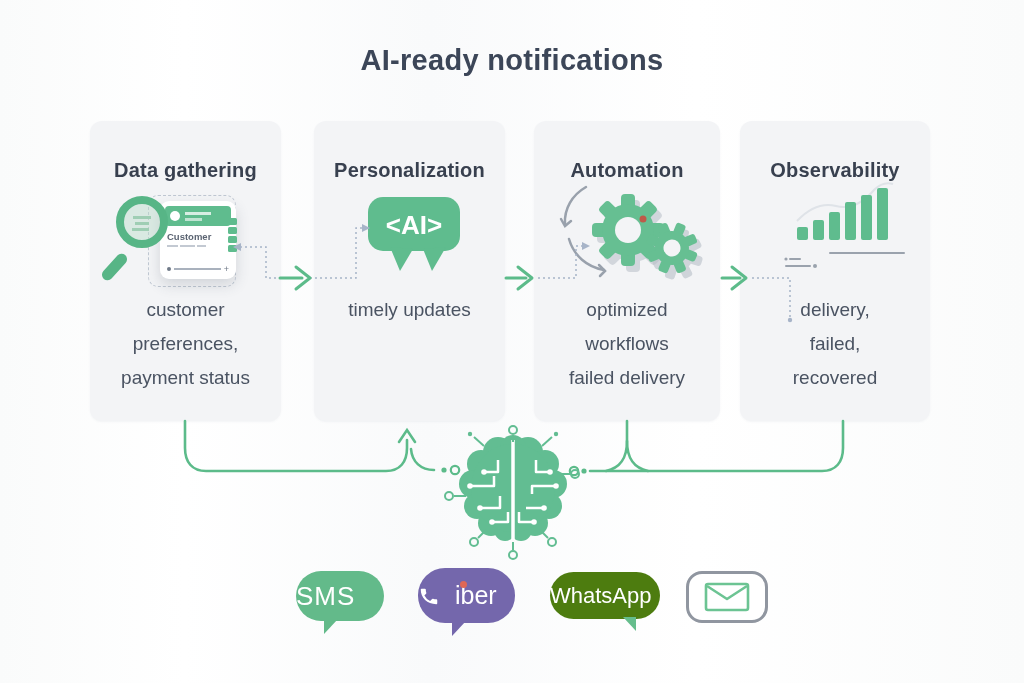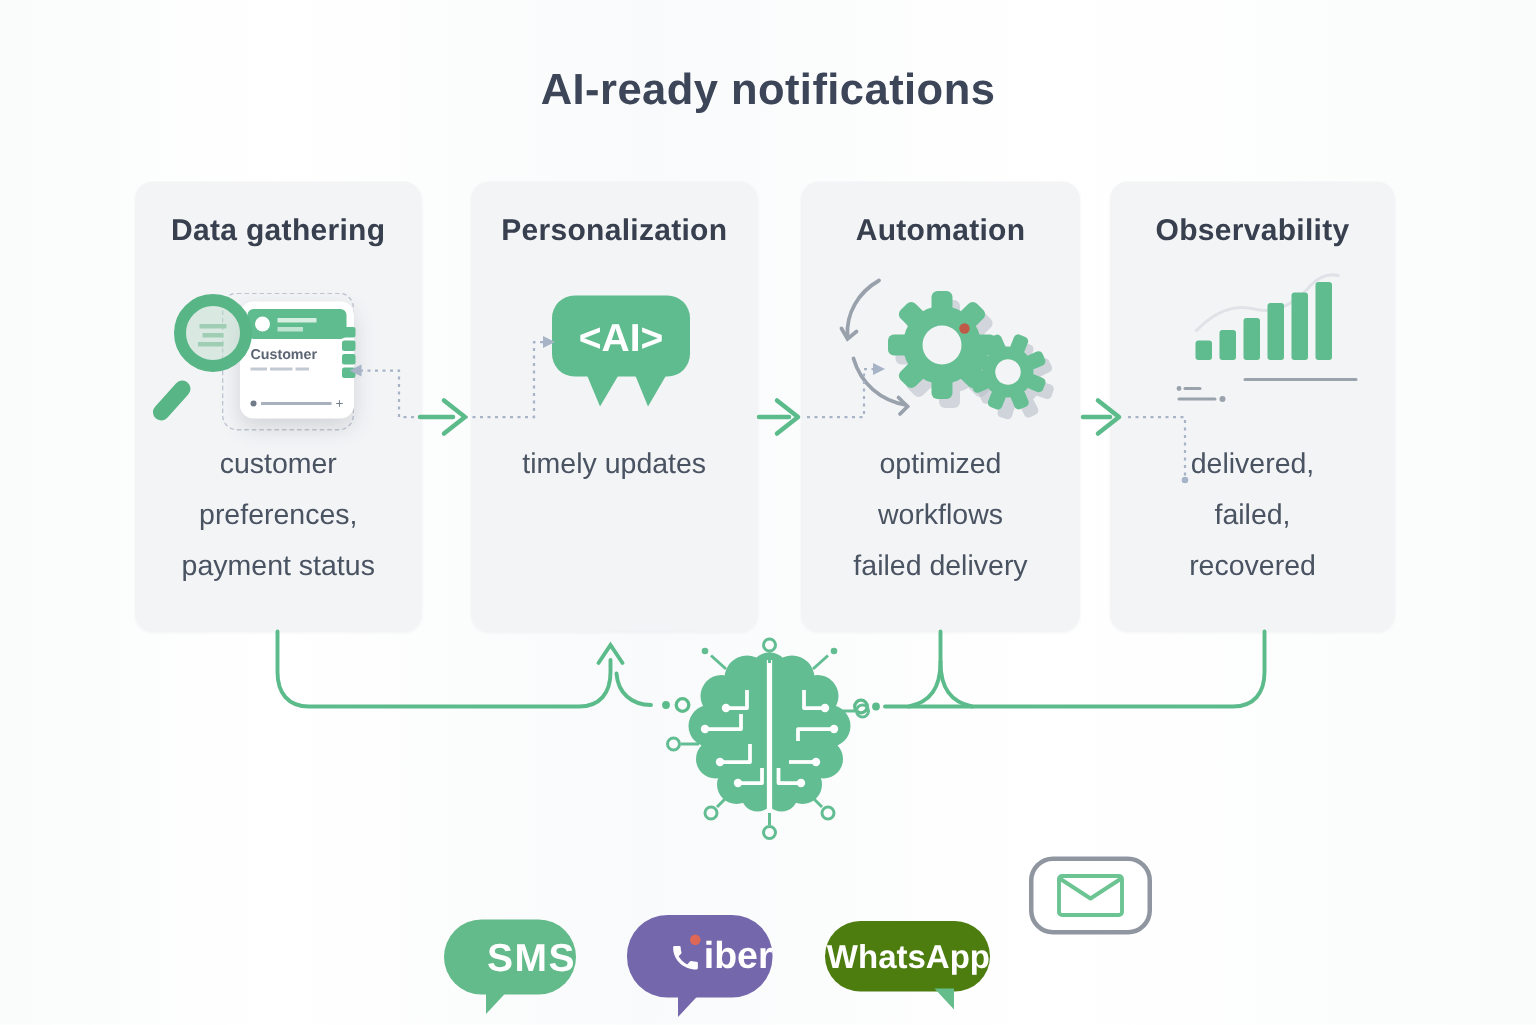--- a/index.html
+++ b/index.html
@@ -13,21 +13,21 @@
     position:absolute; top:44px; left:0; width:100%;
     text-align:center; font-size:29px; font-weight:700;
     color:#3c4658; letter-spacing:.3px;
   }
   .card {
     position:absolute; top:121px; height:300px;
     background:#f3f4f6; border-radius:12px;
     box-shadow:0 1px 2px rgba(120,130,150,.08);
   }
   .card-heading {
-    margin-top:22px; text-align:center;
+    margin-top:38px; text-align:center;
     font-size:20px; font-weight:700; color:#38404f; letter-spacing:.2px;
   }
   .card-lines { position:absolute; top:172px; left:0; width:100%; text-align:center; }
   .card-lines div { height:34px; line-height:34px; font-size:19px; color:#4a5362; }
   #card1 { left:90px;  width:191px; }
   #card2 { left:314px; width:191px; }
   #card3 { left:534px; width:186px; }
   #card4 { left:740px; width:190px; }
 
   
@@ -52,28 +52,28 @@
   .dg-col span { display:block; height:7px; margin-bottom:2px; background:#5fbc8e; border-radius:1.5px; }
   .dg-lens { position:absolute; left:26px; top:31px; width:52px; height:52px;
     border:8px solid #57b586; border-radius:50%; background:rgba(186,219,201,.45); }
   .dg-lens i { position:absolute; left:9px; top:12px; width:18px; height:3px; background:#9fceb4; }
   .dg-lens i:nth-child(2){ top:18px; width:14px; left:11px;}
   .dg-lens i:nth-child(3){ top:24px; width:17px; left:8px;}
   .dg-handle { position:absolute; left:19px; top:86px; width:11px; height:32px;
     background:#57b586; border-radius:6px; transform:rotate(42deg); }
 
   
-  .bubble { position:absolute; display:flex; align-items:center; justify-content:flex-end;
-    color:#fff; font-weight:700;margin-top:42px; }
+  .bubble { position:absolute; display:flex; align-items:center; justify-content:flex-start;
+    color:#fff; font-weight:400; }
   .bubble .tail { position:absolute; bottom:-13px; width:0; height:0; }
   #sms { left:296px; top:571px; width:88px; height:50px; border-radius:25px;
     background:#63ba8a; font-size:26px; letter-spacing:1px; }
   #sms .tail { left:28px; border-top:15px solid #63ba8a; border-right:14px solid transparent; }
   #viber { left:418px; top:568px; width:97px; height:55px; border-radius:27px;
-    background:#7467ac; font-size:25px; gap:1px; }
+    background:#7467ac; font-size:25px; gap:15px; }
   #viber .tail { left:34px; border-top:15px solid #7467ac; border-right:14px solid transparent; }
   #viber .reddot { position:absolute; left:42px; top:13px; width:7px; height:7px;
     border-radius:50%; background:#df6756; }
   #whatsapp { left:550px; top:572px; width:110px; height:47px; border-radius:24px;
     background:#4d7c0f; font-size:22px; }
   #whatsapp .tail { right:24px; bottom:-12px; border-top:14px solid #65bd8c; border-left:13px solid transparent; }
   #email { left:686px; top:571px; width:82px; height:52px; border-radius:16px;
     background:#fff; border:3px solid #9096a0; display:flex; align-items:center; justify-content:center; }
 
   svg { display:block; }
@@ -229,21 +229,21 @@
     </g>
     <g stroke="#9aa2ad" stroke-width="2" stroke-linecap="round">
       <line x1="58" y1="80" x2="132" y2="80"></line>
       <line x1="18" y1="86" x2="28" y2="86"></line>
       <line x1="14" y1="93" x2="38" y2="93"></line>
     </g>
     <circle cx="14" cy="86" r="1.6" fill="#9aa2ad"></circle>
     <circle cx="43" cy="93" r="2" fill="#9aa2ad"></circle>
   </svg>
   <div class="card-lines">
-    <div>delivered,</div>
+    <div>delivery,</div>
     <div>failed,</div>
     <div>recovered</div>
   </div>
 </div>
 
 <svg class="abs" style="left:0;top:0;pointer-events:none" width="1024" height="683" viewBox="0 0 1024 683">
 
   <g stroke="#a7b4c8" stroke-width="1.5" fill="none" stroke-dasharray="2 3">
     <path d="M240 247 H266 V278 H288"></path>
     <path d="M310 278 H356 V228 H362"></path>

